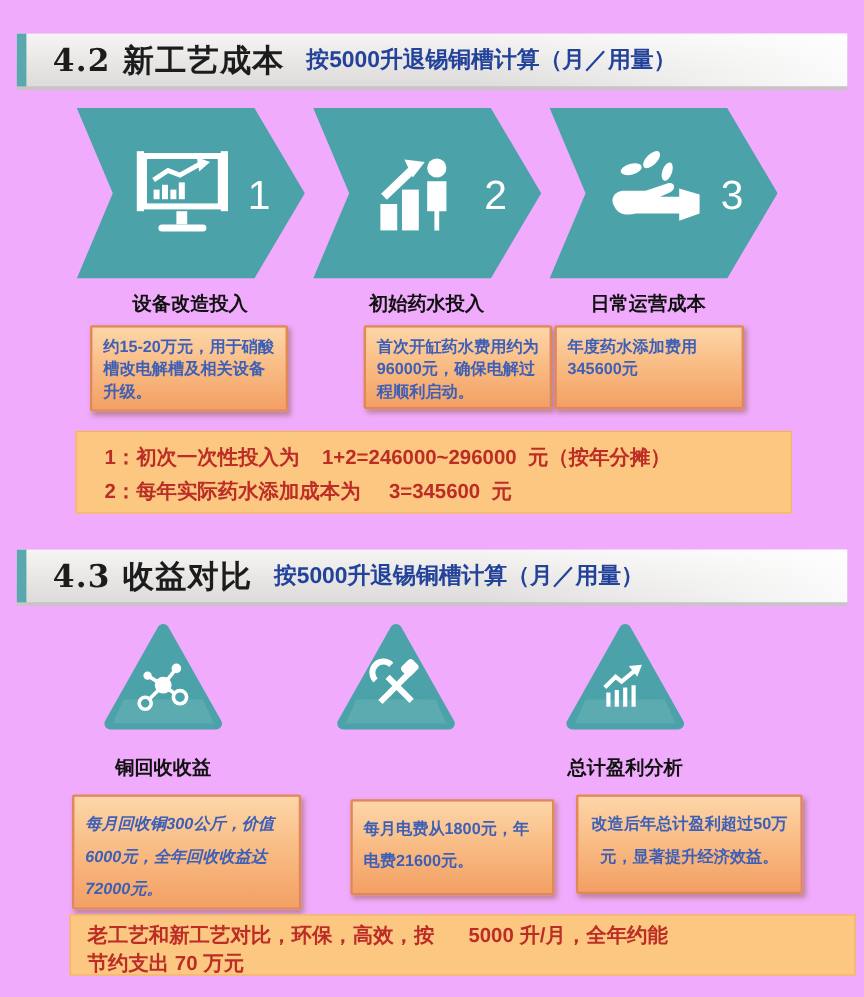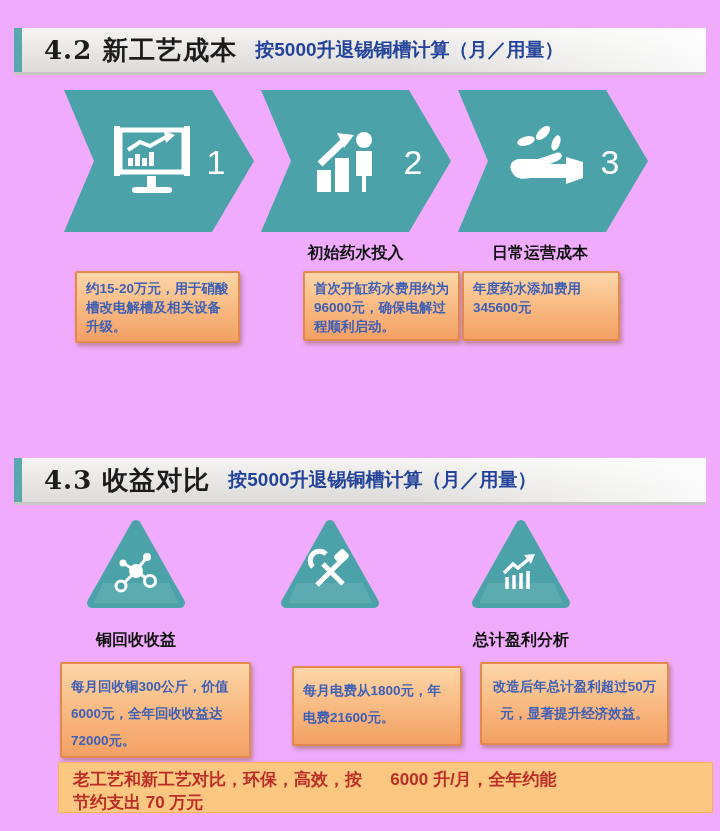--- a/index.html
+++ b/index.html
@@ -104,27 +104,32 @@
       <g transform="translate(50,38)" fill="#ffffff">
         <ellipse cx="18" cy="13" rx="9" ry="4.5" transform="rotate(-15 18 13)"></ellipse>
         <ellipse cx="35" cy="5" rx="9" ry="4.5" transform="rotate(-45 35 5)"></ellipse>
         <ellipse cx="48" cy="15" rx="8" ry="4" transform="rotate(-70 48 15)"></ellipse>
         <path d="M4,44 C0,38 4,31 12,31 L30,31 L48,25 C54,23 56,29 51,32 L42,36 L58,36 L58,29 L75,34 L75,50 L58,56 L58,50 L22,50 C12,52 7,50 4,44 Z"></path>
       </g>
       <text x="152" y="84" text-anchor="middle" font-size="34" fill="#ffffff">3</text>
     </svg>
   </div>
 
+  <div class="step-label" style="left:66px;width:185px;">设备改造投入</div>
   <div class="step-label" style="left:263px;width:185px;">初始药水投入</div>
   <div class="step-label" style="left:450px;width:180px;">日常运营成本</div>
 
   <div class="desc-box" style="left:75px;top:271px;width:165px;height:72px;">约15-20万元，用于硝酸槽改电解槽及相关设备升级。</div>
   <div class="desc-box" style="left:289px;top:271px;width:157px;height:70px;margin-left:14px;">首次开缸药水费用约为96000元，确保电解过程顺利启动。</div>
   <div class="desc-box" style="left:462px;top:271px;width:158px;height:70px;">年度药水添加费用345600元</div>
 
+  <div class="summary-box" id="summary1">
+    <div class="line">1：初次一次性投入为    1+2=246000~296000  元（按年分摊）</div>
+    <div class="line">2：每年实际药水添加成本为     3=345600  元</div>
+  </div>
 
   <div class="sec-header" style="top:458px;">
     <div class="accent"></div>
     <div class="sec-heading">4.3 收益对比</div>
     <div class="sec-subtitle">按5000升退锡铜槽计算（月／用量）</div>
   </div>
 
   <div class="tri-wrap" style="left:86px;">
     <svg width="100" height="92" viewBox="0 0 100 92">
       <path d="M50,6 L94,84 L6,84 Z" fill="#4BA3A9" stroke="#4BA3A9" stroke-width="10" stroke-linejoin="round"></path>
@@ -167,22 +172,22 @@
         <line x1="7" y1="14" x2="7" y2="-4" stroke-width="3.5"></line>
         <polyline points="-17,-2 -8,-11 -3,-7 9,-17" fill="none" stroke-width="3.5"></polyline>
         <polygon points="3,-20 14,-21 10,-11" fill="#ffffff" stroke="none"></polygon>
       </g>
     </svg>
   </div>
 
   <div class="step-label" style="top:630px;left:61px;width:150px;">铜回收收益</div>
   <div class="step-label" style="top:630px;left:446px;width:150px;">总计盈利分析</div>
 
-  <div class="desc-box tall" style="left:60px;top:662px;width:191px;height:96px;">每月回收铜300公斤，价值6000元，全年回收收益达72000元。</div>
+  <div class="desc-box tall" style="left:60px;top:662px;width:191px;height:96px;font-style:italic;">每月回收铜300公斤，价值6000元，全年回收收益达72000元。</div>
   <div class="desc-box tall" style="left:278px;top:666px;width:170px;height:80px;margin-left:14px;">每月电费从1800元，年电费21600元。</div>
   <div class="desc-box tall center" style="left:480px;top:662px;width:189px;height:83px;">改造后年总计盈利超过50万元，显著提升经济效益。</div>
 
   <div class="summary-box" id="summary2">
-    <div class="line">老工艺和新工艺对比，环保，高效，按      6000 升/月，全年约能</div>
+    <div class="line">老工艺和新工艺对比，环保，高效，按      5000 升/月，全年约能</div>
     <div class="line">节约支出 70 万元</div>
   </div>
 
 </div>
 
 </body></html>

